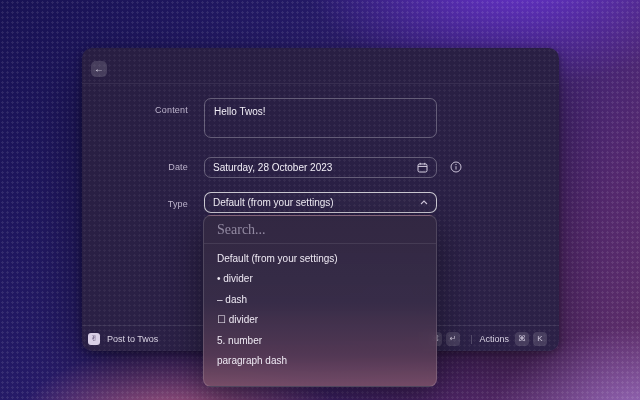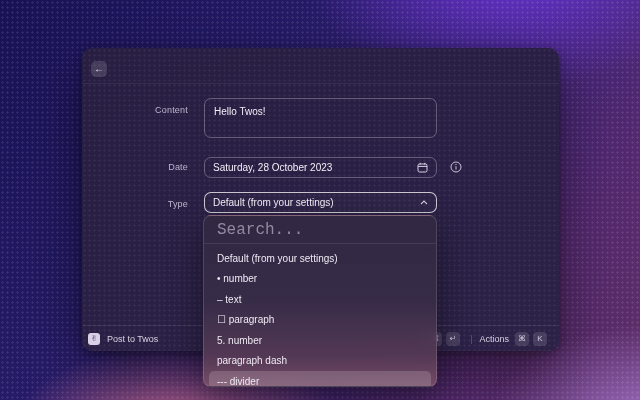--- a/index.html
+++ b/index.html
@@ -92,21 +92,21 @@
                rgba(88,60,86,.88) 82%, rgba(124,82,104,.85) 100%);
     -webkit-backdrop-filter:blur(10px); backdrop-filter:blur(10px);
     box-shadow:0 14px 34px rgba(0,0,0,.4);
   }
   .search-row{
     height:28px; display:flex; align-items:center; padding:0 13px;
     border-bottom:1px solid rgba(255,255,255,.09);
   }
   .search-input{
     width:100%; background:transparent; border:none; outline:none;
-    font-size:16px; color:#f1eef6; font-family:Liberation Mono, monospace;
+    font-size:14px; color:#f1eef6; font-family:Liberation Serif, serif;
   }
   .search-input::placeholder{ color:#938aa2; }
   .options{ padding-top:4px; }
   .option{
     height:20.5px; display:flex; align-items:center; padding:0 13px;
     font-size:10px; color:#efeaf4; cursor:pointer; white-space:nowrap;
   }
   .option.highlighted{
     margin:0 5px; padding:0 8px; border-radius:5px;
     background:rgba(255,255,255,.16);
@@ -165,20 +165,19 @@
     <span class="key">K</span>
   </div>
 </div>
 
 <div class="dropdown">
   <div class="search-row">
     <input class="search-input" placeholder="Search..." style="">
   </div>
   <div class="options">
     <div class="option">Default (from your settings)</div>
-    <div class="option">• number</div>
-    <div class="option">– text</div>
-    <div class="option">☐ paragraph</div>
+    <div class="option">• divider</div>
+    <div class="option">– dash</div>
+    <div class="option">☐ divider</div>
     <div class="option">5. number</div>
     <div class="option">paragraph dash</div>
-    <div class="option highlighted">--- divider</div>
   </div>
 </div>
 
 </body></html>

